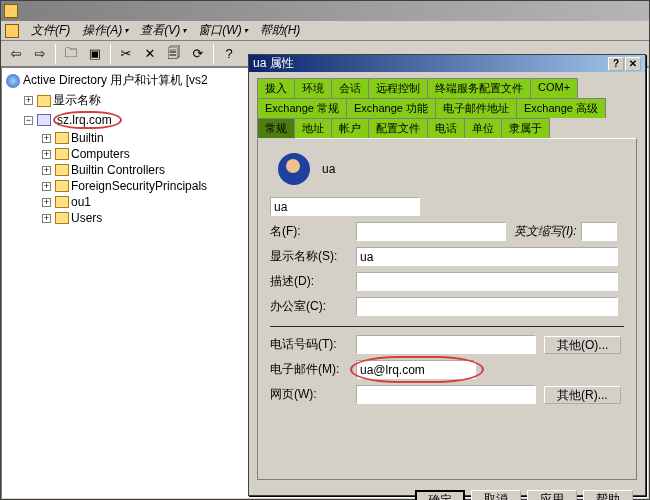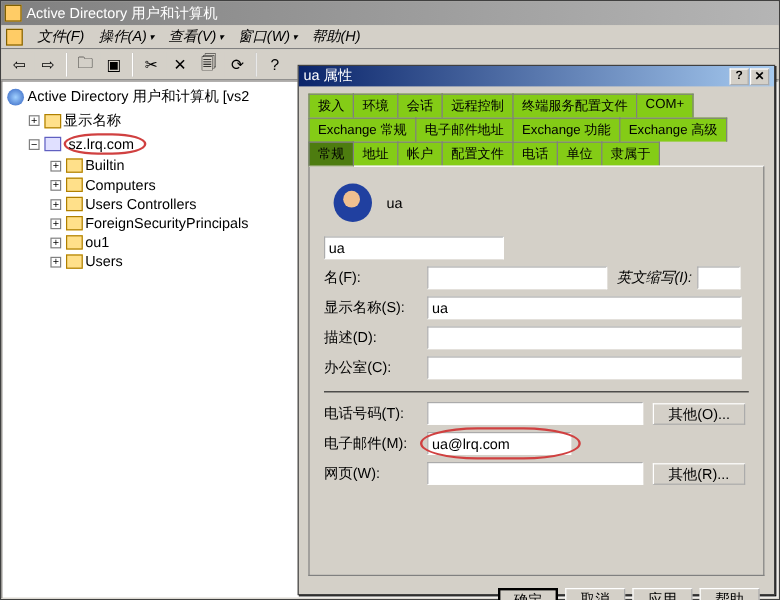--- a/index.html
+++ b/index.html
@@ -62,21 +62,20 @@
 .circled-input::after { content: ""; position: absolute; left: -6px; top: -4px; right: -8px; bottom: -4px; border: 2px solid #d04040; border-radius: 50%/70%; pointer-events: none; }
 
 .dlg-buttons { display: flex; justify-content: flex-end; gap: 6px; padding: 6px 12px 8px 0; }
 </style>
 </head>
 <body>
 
 <div class="main-window">
   <div class="titlebar inactive-title">
     <span class="icon"></span>
-    <span>Active Directory 用户和计算机</span>
   </div>
 
   <div class="menubar">
     <span class="icon" style="width:14px;height:14px;background:#ffcc66;border:1px solid #806000;margin-right:6px"></span>
     <span class="menu-item">
         <span>文件(F)</span>
       </span>
     <span class="menu-item">
         <span>操作(A)</span>
         <span class="arrow">▾</span>
@@ -132,21 +131,21 @@
             <span>Builtin</span>
           </div>
           <div class="tree-node indent2">
             <span class="expander">+</span>
             <span class="folder-icon"></span>
             <span>Computers</span>
           </div>
           <div class="tree-node indent2">
             <span class="expander">+</span>
             <span class="folder-icon"></span>
-            <span>Users Controllers</span>
+            <span>Builtin Controllers</span>
           </div>
           <div class="tree-node indent2">
             <span class="expander">+</span>
             <span class="folder-icon"></span>
             <span>ForeignSecurityPrincipals</span>
           </div>
           <div class="tree-node indent2">
             <span class="expander">+</span>
             <span class="folder-icon"></span>
             <span>ou1</span>
@@ -174,22 +173,22 @@
     <div class="tab-row" id="tabs-r1">
         <span class="tab">拨入</span>
         <span class="tab">环境</span>
         <span class="tab">会话</span>
         <span class="tab">远程控制</span>
         <span class="tab">终端服务配置文件</span>
         <span class="tab">COM+</span>
       </div>
     <div class="tab-row" id="tabs-r2">
         <span class="tab">Exchange 常规</span>
+        <span class="tab">Exchange 功能</span>
         <span class="tab">电子邮件地址</span>
-        <span class="tab">Exchange 功能</span>
         <span class="tab">Exchange 高级</span>
       </div>
     <div class="tab-row" id="tabs-r3">
         <span class="tab active">常规</span>
         <span class="tab">地址</span>
         <span class="tab">帐户</span>
         <span class="tab">配置文件</span>
         <span class="tab">电话</span>
         <span class="tab">单位</span>
         <span class="tab">隶属于</span>

